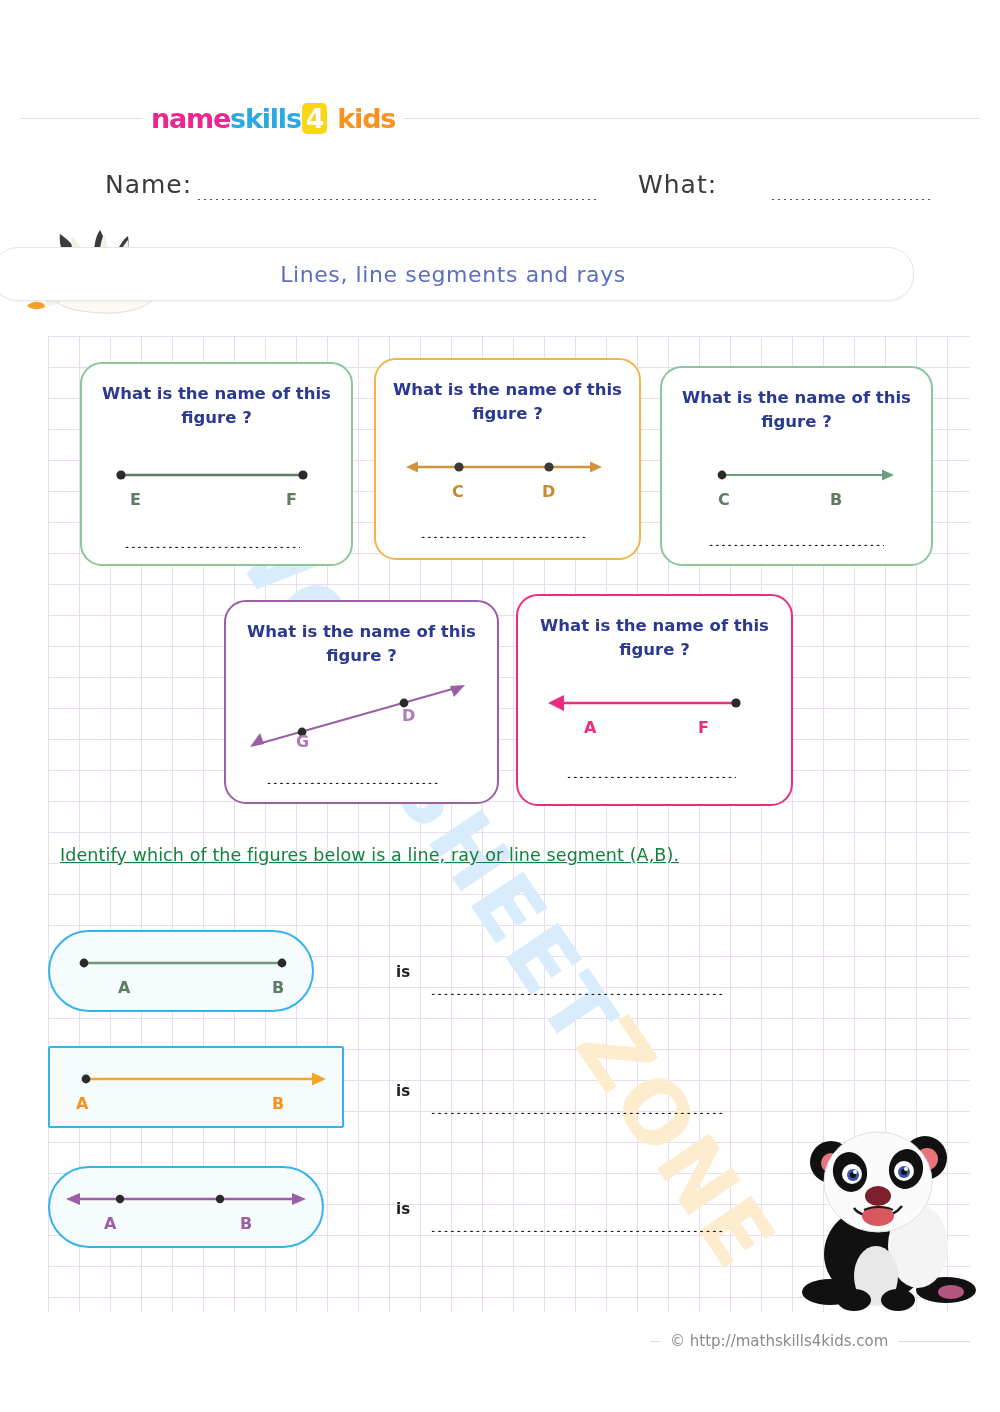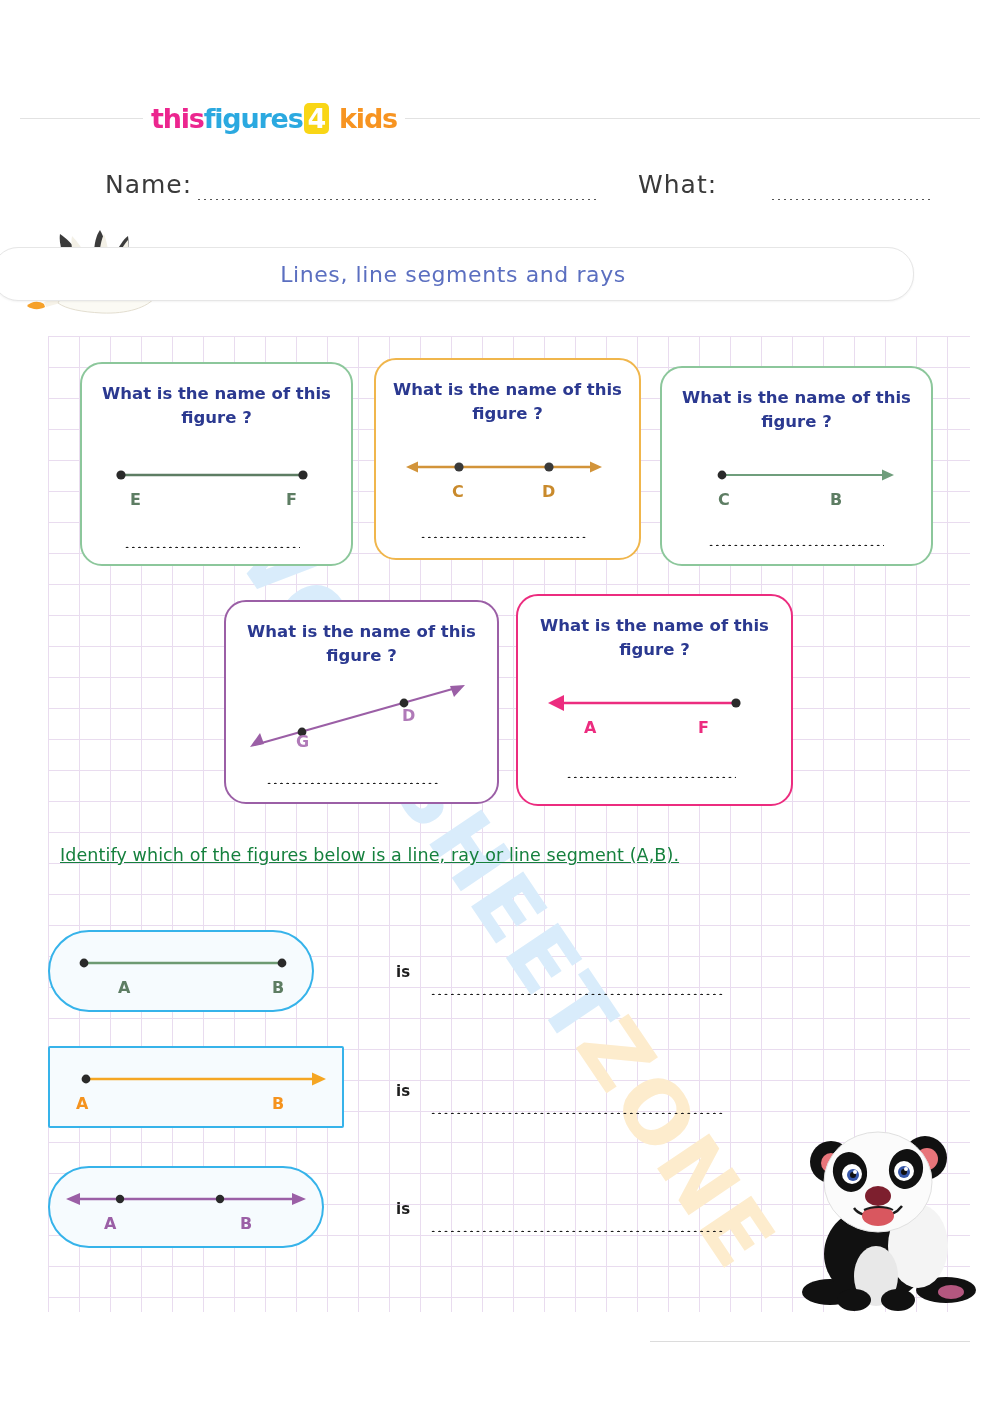--- a/index.html
+++ b/index.html
@@ -133,22 +133,22 @@
   .panda{position:absolute;left:788px;top:1124px;width:196px;height:190px;}
 </style>
 </head>
 <body>
 
 <div class="page">
 
   <div class="logo-row">
     <div class="logo-rule"></div>
     <div class="logo">
-      <span class="lg1">this</span>
-        <span class="lg2">figures</span>
+      <span class="lg1">name</span>
+        <span class="lg2">skills</span>
         <span class="lg3">4</span>
         <span class="lg4">kids</span>
     </div>
   </div>
 
   <div class="namerow">
     <div class="lbl name-lbl">Name:</div>
     <div class="dotline name-dots"></div>
     <div class="lbl class-lbl">What:</div>
     <div class="dotline class-dots"></div>
@@ -322,15 +322,16 @@
       <circle cx="118" cy="45" r="2" fill="#fff"></circle>
       <ellipse cx="90" cy="72" rx="13" ry="10" fill="#7d1f2e"></ellipse>
       <path d="M66 84 C74 96 104 96 114 82" stroke="#1a1a1a" stroke-width="2.4" fill="none"></path>
       <ellipse cx="90" cy="92" rx="16" ry="10" fill="#d9575f"></ellipse>
       <path d="M76 86 C84 82 98 82 105 86" stroke="#1a1a1a" stroke-width="2" fill="none"></path>
     </g>
   </svg>
 
   <div class="footer">
     <div class="foot-rule"></div>
+    <div class="foot-txt">© http://mathskills4kids.com</div>
   </div>
 
 </div>
 
 </body></html>

